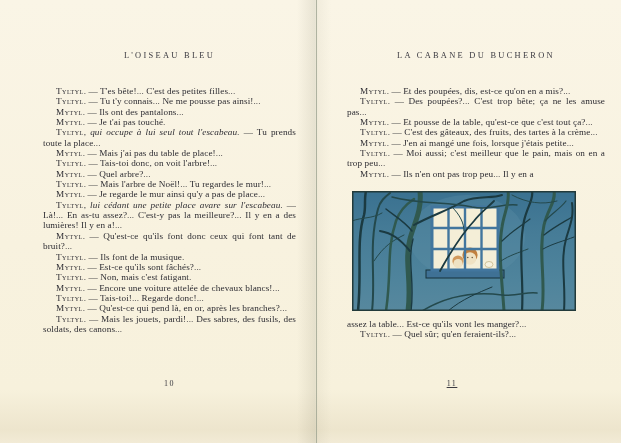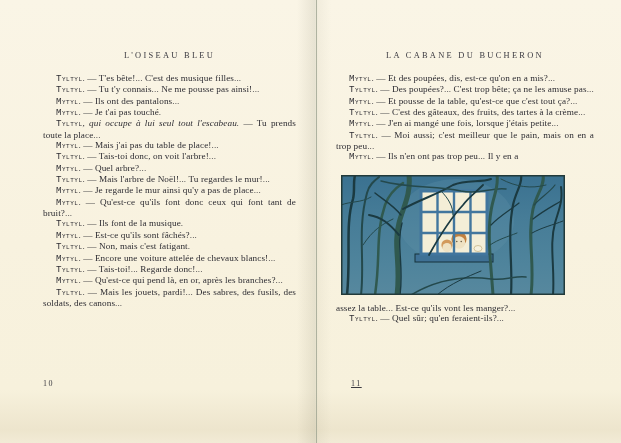--- a/index.html
+++ b/index.html
@@ -7,65 +7,66 @@
     width:621px;height:443px;position:relative;overflow:hidden;
     background:linear-gradient(180deg,#faf5e6 0%,#f8f2df 55%,#f7f1dc 88%,#ede5cd 97%,#f2ebd6 100%);
     font-family:"Liberation Serif","DejaVu Serif",serif;
     color:#2e2d33;
   }
   .page{position:absolute;top:0;height:443px;}
   .page-left{left:0;width:317px;}
   .page-right{left:317px;width:304px;}
   .tb{position:absolute;top:51px;}
   .page-left .tb{left:43px;width:253px;}
-  .page-right .tb{left:19px;width:258px;}
+  .page-right .tb{left:30px;width:258px;}
   .running-head{
     font-size:8.4px;font-weight:normal;letter-spacing:2.3px;text-align:center;
-    margin:0 0 13px 0;color:#3b3a41;white-space:nowrap;
+    margin:0 0 26px 0;color:#3b3a41;white-space:nowrap;
   }
   .par{
     margin:0;font-size:9.2px;line-height:10.35px;text-align:justify;
     text-indent:13px;letter-spacing:0.1px;
   }
   .noindent{text-indent:0;}
-  .sp{font-variant:small-caps;letter-spacing:0.5px;font-family:Liberation Mono, monospace;}
+  .sp{font-variant:small-caps;letter-spacing:0.5px;}
   .dir{font-style:italic;}
   .pagenum{
-    position:absolute;top:379px;text-align:left;font-size:8px;letter-spacing:1.5px;color:#3b3a41;
+    position:absolute;top:379px;text-align:center;font-size:8px;letter-spacing:1.5px;color:#3b3a41;
   }
   .page-left .pagenum{left:43px;width:253px;}
-  .page-right .pagenum{left:34px;width:258px;text-decoration:underline;}
+  .page-right .pagenum{left:6px;width:258px;text-decoration:underline;}
   figure.illus{margin:12px 0 8px 5px;width:224px;height:120px;padding:0;}
   .gutter{
     position:absolute;left:297px;top:0;width:34px;height:443px;pointer-events:none;
     background:linear-gradient(90deg,rgba(110,105,80,0) 0%,rgba(110,105,80,0.10) 42%,rgba(96,100,80,0.12) 52%,rgba(110,105,80,0.06) 62%,rgba(110,105,80,0) 100%);
   }
   .gutter-line{
     position:absolute;left:316px;top:0;width:1px;height:443px;background:#99a08d;opacity:.75;pointer-events:none;
   }
 </style>
 </head>
 <body>
 
 <div class="spread">
 
   <section class="page page-left">
     <div class="tb">
       <h1 class="running-head">L'OISEAU BLEU</h1>
       <div>
-        <p class="par"><span class="sp">Tyltyl</span><span>. — </span><span class="dir"></span><span>T'es bête!... C'est des musique filles...</span></p>
+        <p class="par"><span class="sp">Tyltyl</span><span>. — </span><span class="dir"></span><span>T'es bête!... C'est des petites filles...</span></p>
         <p class="par"><span class="sp">Tyltyl</span><span>. — </span><span class="dir"></span><span>Tu t'y connais... Ne me pousse pas ainsi!...</span></p>
         <p class="par"><span class="sp">Mytyl</span><span>. — </span><span class="dir"></span><span>Ils ont des pantalons...</span></p>
         <p class="par"><span class="sp">Mytyl</span><span>. — </span><span class="dir"></span><span>Je t'ai pas touché.</span></p>
         <p class="par"><span class="sp">Tyltyl</span><span>, </span><span class="dir">qui occupe à lui seul tout l'escabeau.</span><span> — Tu prends toute la place...</span></p>
         <p class="par"><span class="sp">Mytyl</span><span>. — </span><span class="dir"></span><span>Mais j'ai pas du table de place!...</span></p>
         <p class="par"><span class="sp">Tyltyl</span><span>. — </span><span class="dir"></span><span>Tais-toi donc, on voit l'arbre!...</span></p>
         <p class="par"><span class="sp">Mytyl</span><span>. — </span><span class="dir"></span><span>Quel arbre?...</span></p>
         <p class="par"><span class="sp">Tyltyl</span><span>. — </span><span class="dir"></span><span>Mais l'arbre de Noël!... Tu regardes le mur!...</span></p>
         <p class="par"><span class="sp">Mytyl</span><span>. — </span><span class="dir"></span><span>Je regarde le mur ainsi qu'y a pas de place...</span></p>
+        <p class="par"><span class="sp">Tyltyl</span><span>, </span><span class="dir">lui cédant une petite place avare sur l'escabeau.</span><span> — Là!... En as-tu assez?... C'est-y pas la meilleure?... Il y en a des lumières! Il y en a!...</span></p>
         <p class="par"><span class="sp">Mytyl</span><span>. — </span><span class="dir"></span><span>Qu'est-ce qu'ils font donc ceux qui font tant de bruit?...</span></p>
         <p class="par"><span class="sp">Tyltyl</span><span>. — </span><span class="dir"></span><span>Ils font de la musique.</span></p>
         <p class="par"><span class="sp">Mytyl</span><span>. — </span><span class="dir"></span><span>Est-ce qu'ils sont fâchés?...</span></p>
         <p class="par"><span class="sp">Tyltyl</span><span>. — </span><span class="dir"></span><span>Non, mais c'est fatigant.</span></p>
         <p class="par"><span class="sp">Mytyl</span><span>. — </span><span class="dir"></span><span>Encore une voiture attelée de chevaux blancs!...</span></p>
         <p class="par"><span class="sp">Tyltyl</span><span>. — </span><span class="dir"></span><span>Tais-toi!... Regarde donc!...</span></p>
         <p class="par"><span class="sp">Mytyl</span><span>. — </span><span class="dir"></span><span>Qu'est-ce qui pend là, en or, après les branches?...</span></p>
         <p class="par"><span class="sp">Tyltyl</span><span>. — </span><span class="dir"></span><span>Mais les jouets, pardi!... Des sabres, des fusils, des soldats, des canons...</span></p>
       </div>
     </div>

